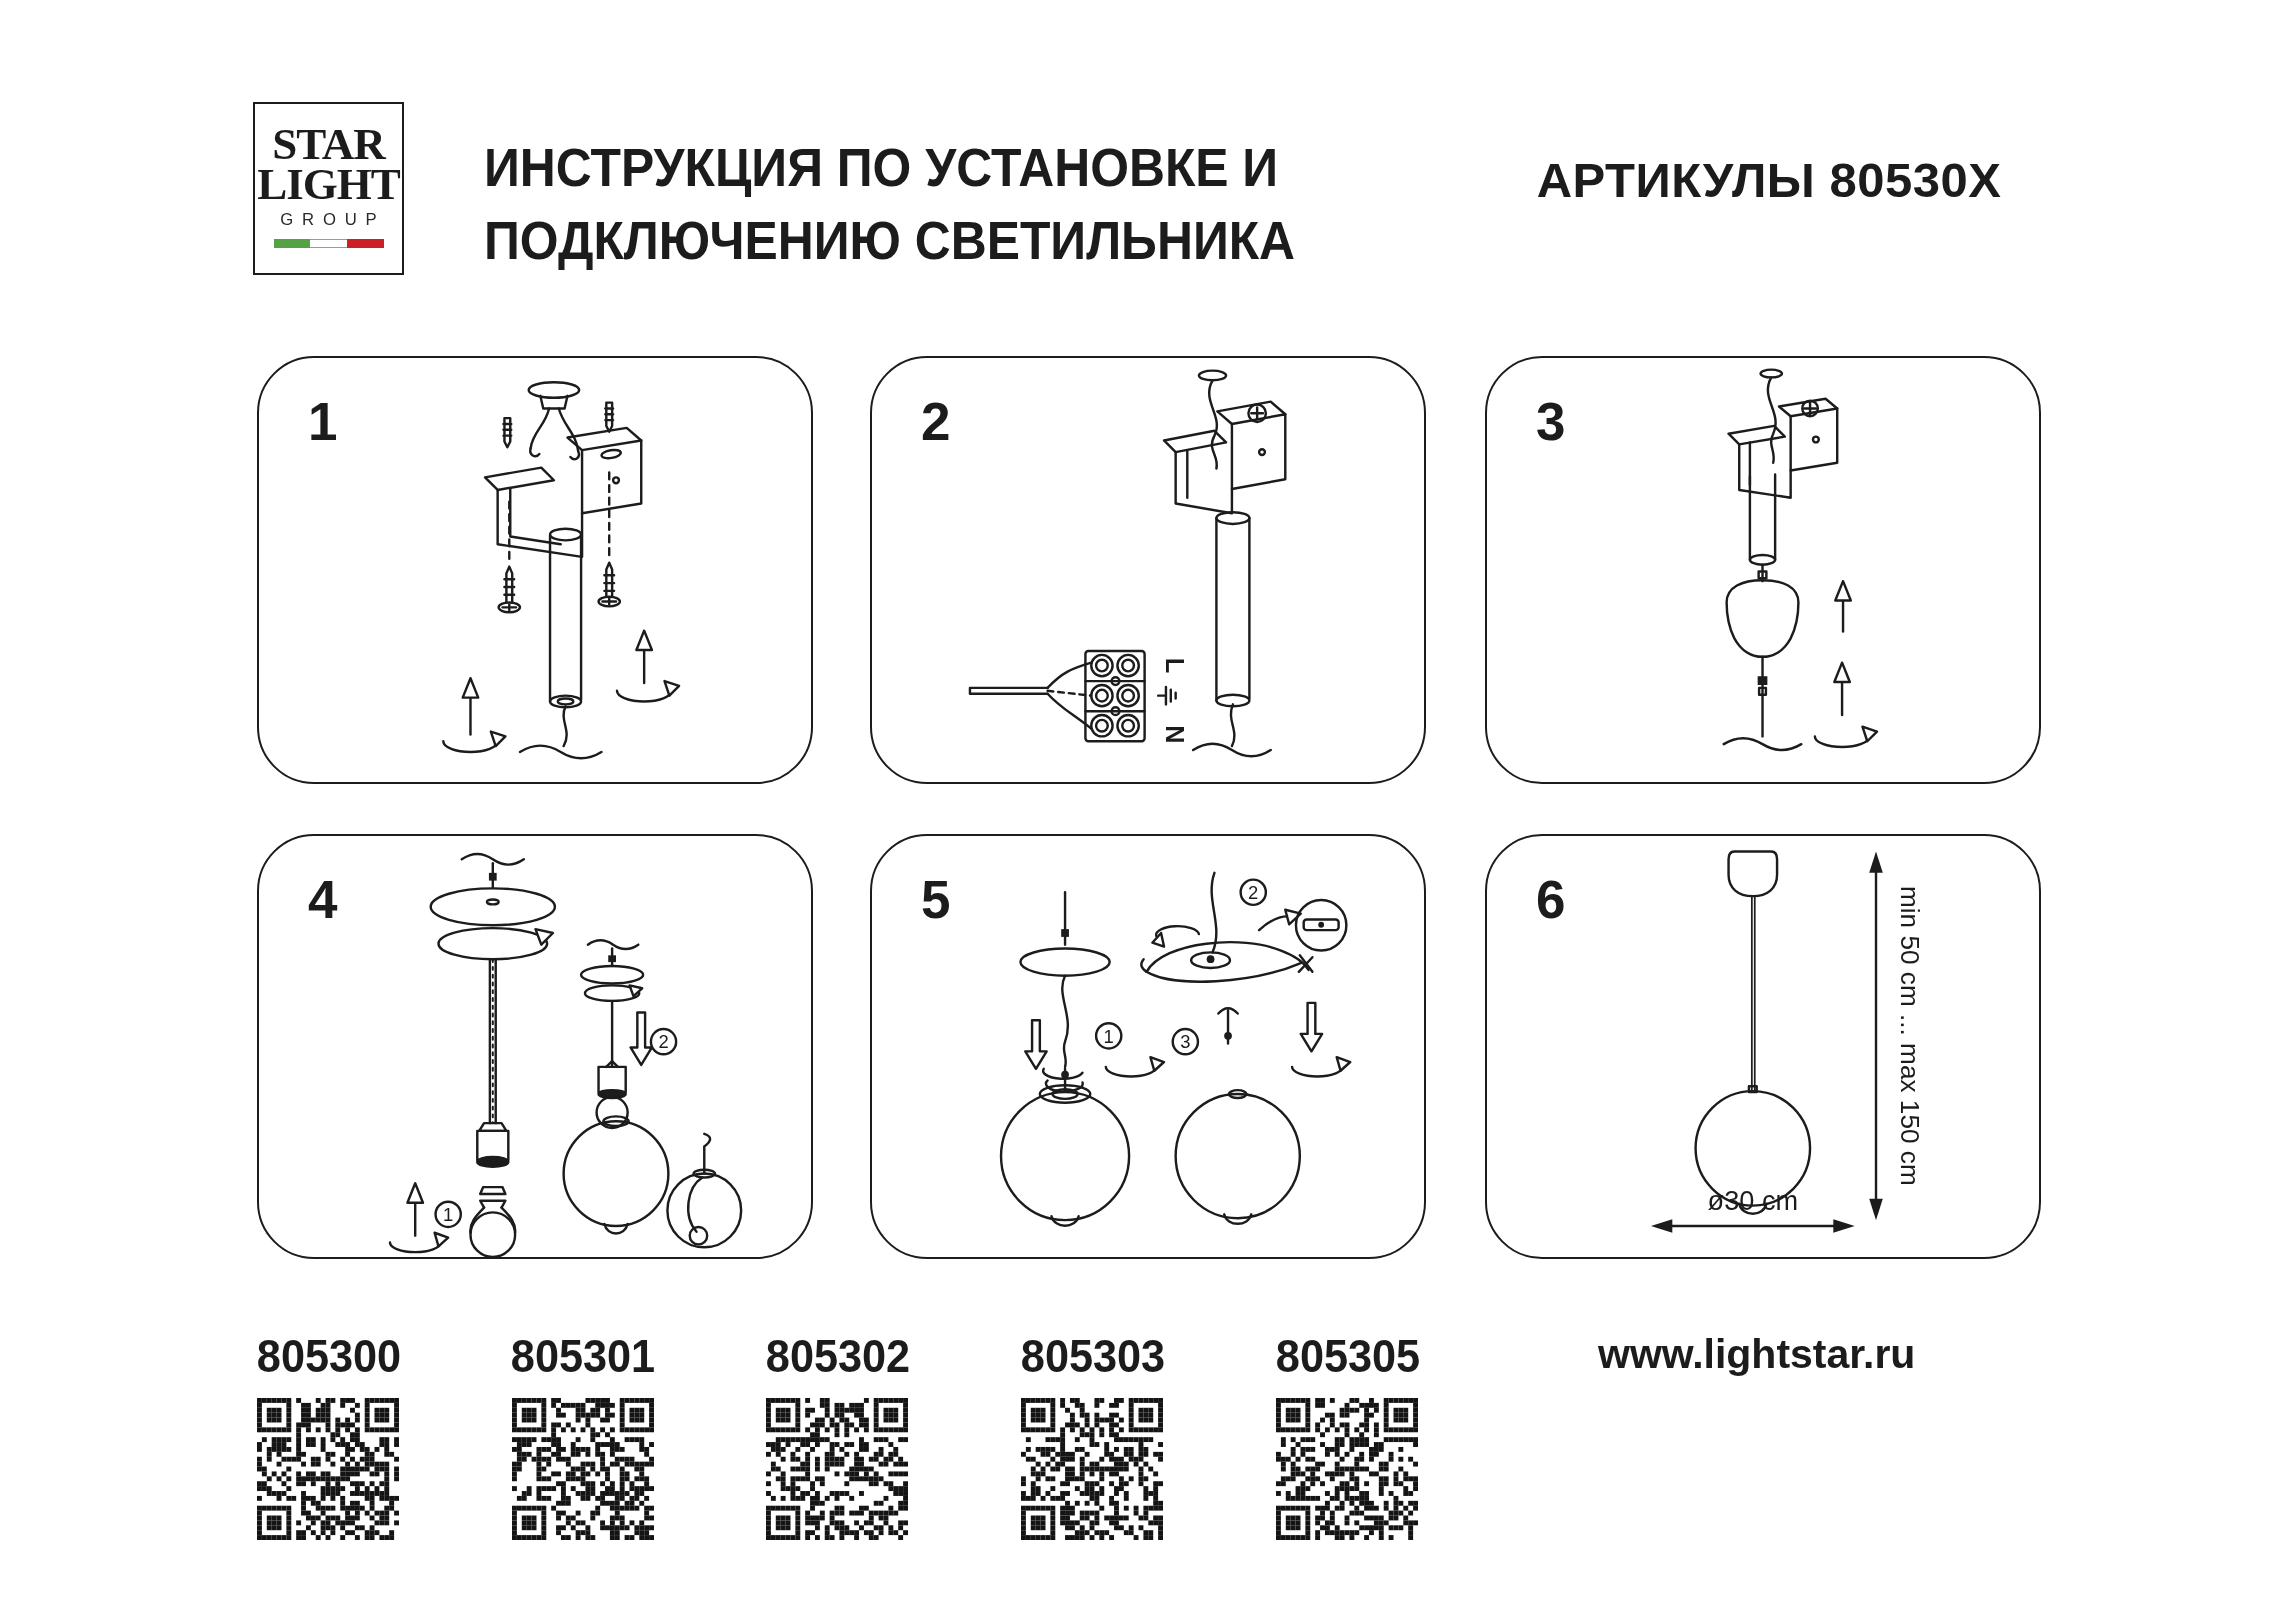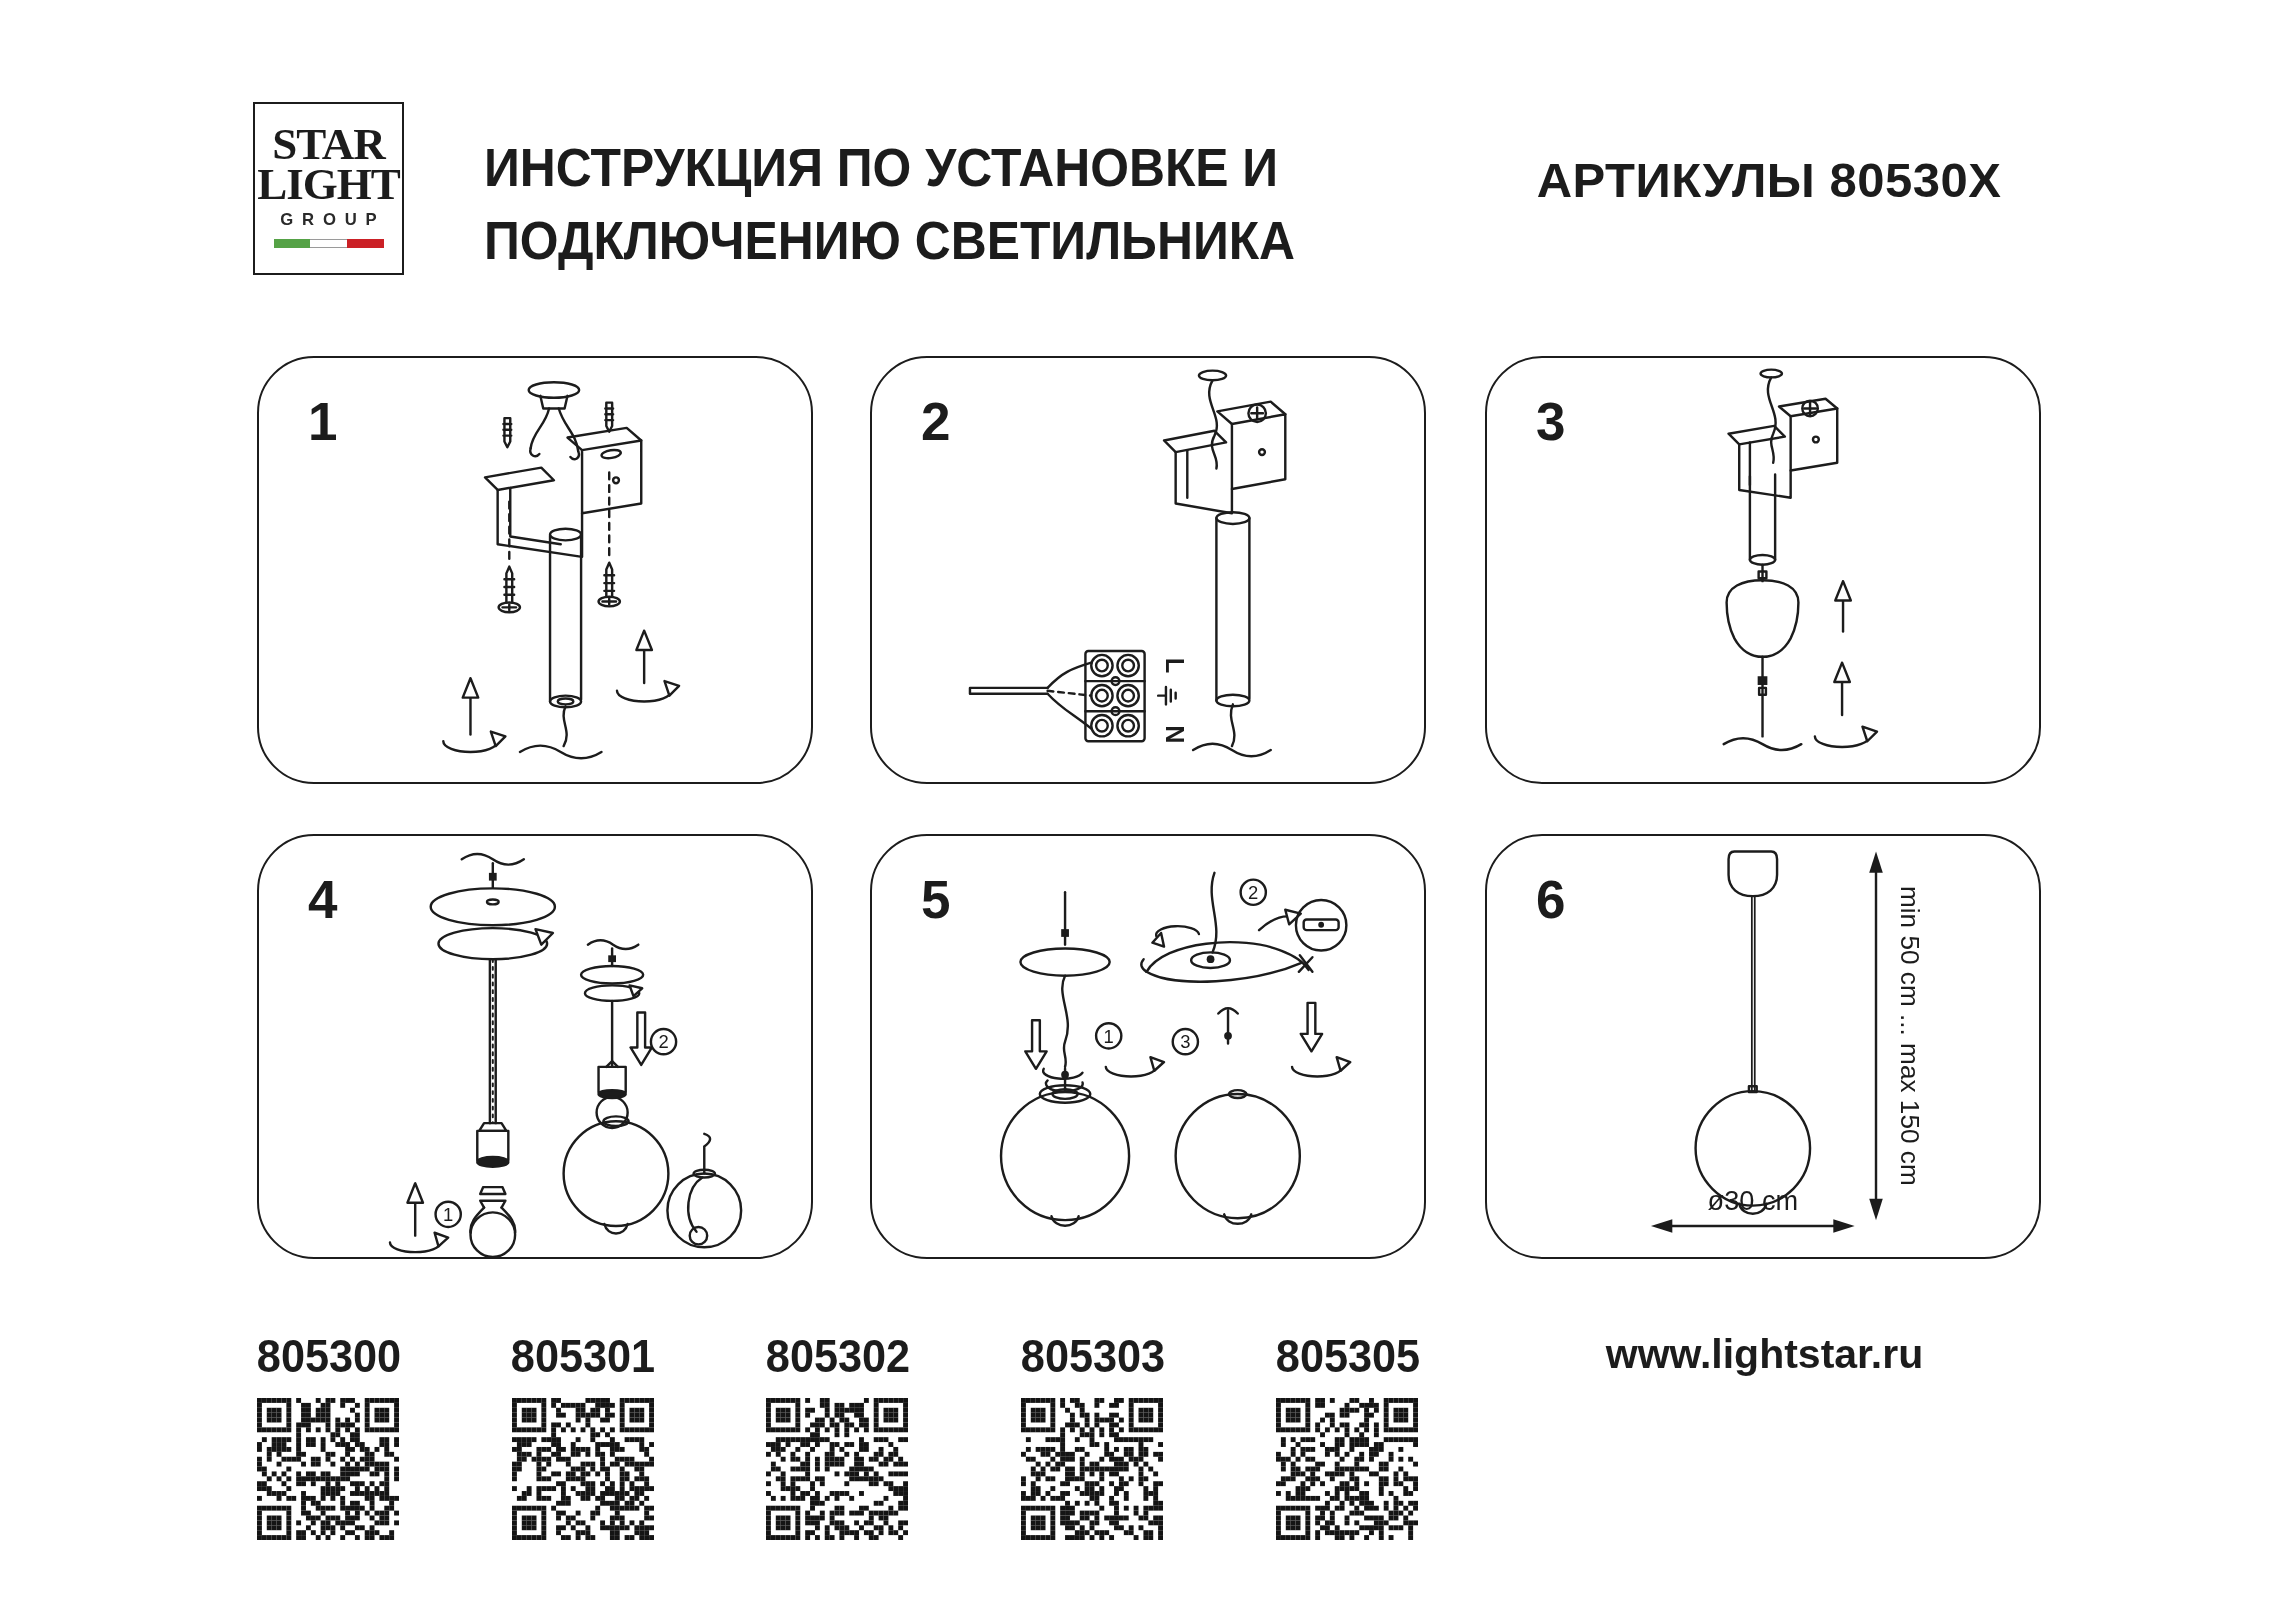--- a/index.html
+++ b/index.html
@@ -15,21 +15,21 @@
     border:2px solid #1c1c1c;box-sizing:border-box;
     display:flex;flex-direction:column;align-items:center;
   }
   .logo-word{
     font-family:"Liberation Serif",serif;font-weight:bold;
     font-size:45px;line-height:40px;letter-spacing:-1px;
   }
   .logo-word.first{margin-top:19.6px;}
   .logo-group{
     font-size:16.7px;letter-spacing:8.8px;text-indent:8.8px;margin-top:6.9px;
-    font-weight:bold;color:#2a2a2a;
+    font-weight:normal;color:#2a2a2a;
   }
   .logo-flag{margin-top:8.8px;width:110px;height:8.8px;display:flex;}
   .logo-flag .seg{flex:1 1 0;}
   .seg.white{border-top:1px solid #9a9a9a;border-bottom:1px solid #9a9a9a;box-sizing:border-box;}
   .page-title{
     left:484px;top:131px;font-size:53px;font-weight:bold;line-height:73px;
     transform:scaleX(0.94);transform-origin:left top;white-space:nowrap;
     letter-spacing:0px;
   }
   .series-block{left:1524px;top:139px;width:490px;text-align:center;}
@@ -51,21 +51,21 @@
   }
   .panel svg.diagram{position:absolute;left:0;top:0;width:100%;height:100%;}
   
   .article-number{
     position:absolute;top:1329px;width:216px;text-align:center;
     font-size:46px;font-weight:bold;transform:scaleX(0.94);
     transform-origin:center top;white-space:nowrap;
   }
   .qr{position:absolute;top:1398px;width:142px;height:142px;}
   .website{
-    position:absolute;left:1598px;top:1331px;width:333px;text-align:center;
+    position:absolute;left:1598px;top:1331px;width:333px;text-align:left;
     font-size:41px;font-weight:bold;white-space:nowrap;
   }
 </style>
 </head>
 <body>
 
 <div class="abs" style="left:0;top:0;width:2293px;height:1621px;">
 
   <div class="abs logo-box">
     <div class="logo-word first">STAR</div>

